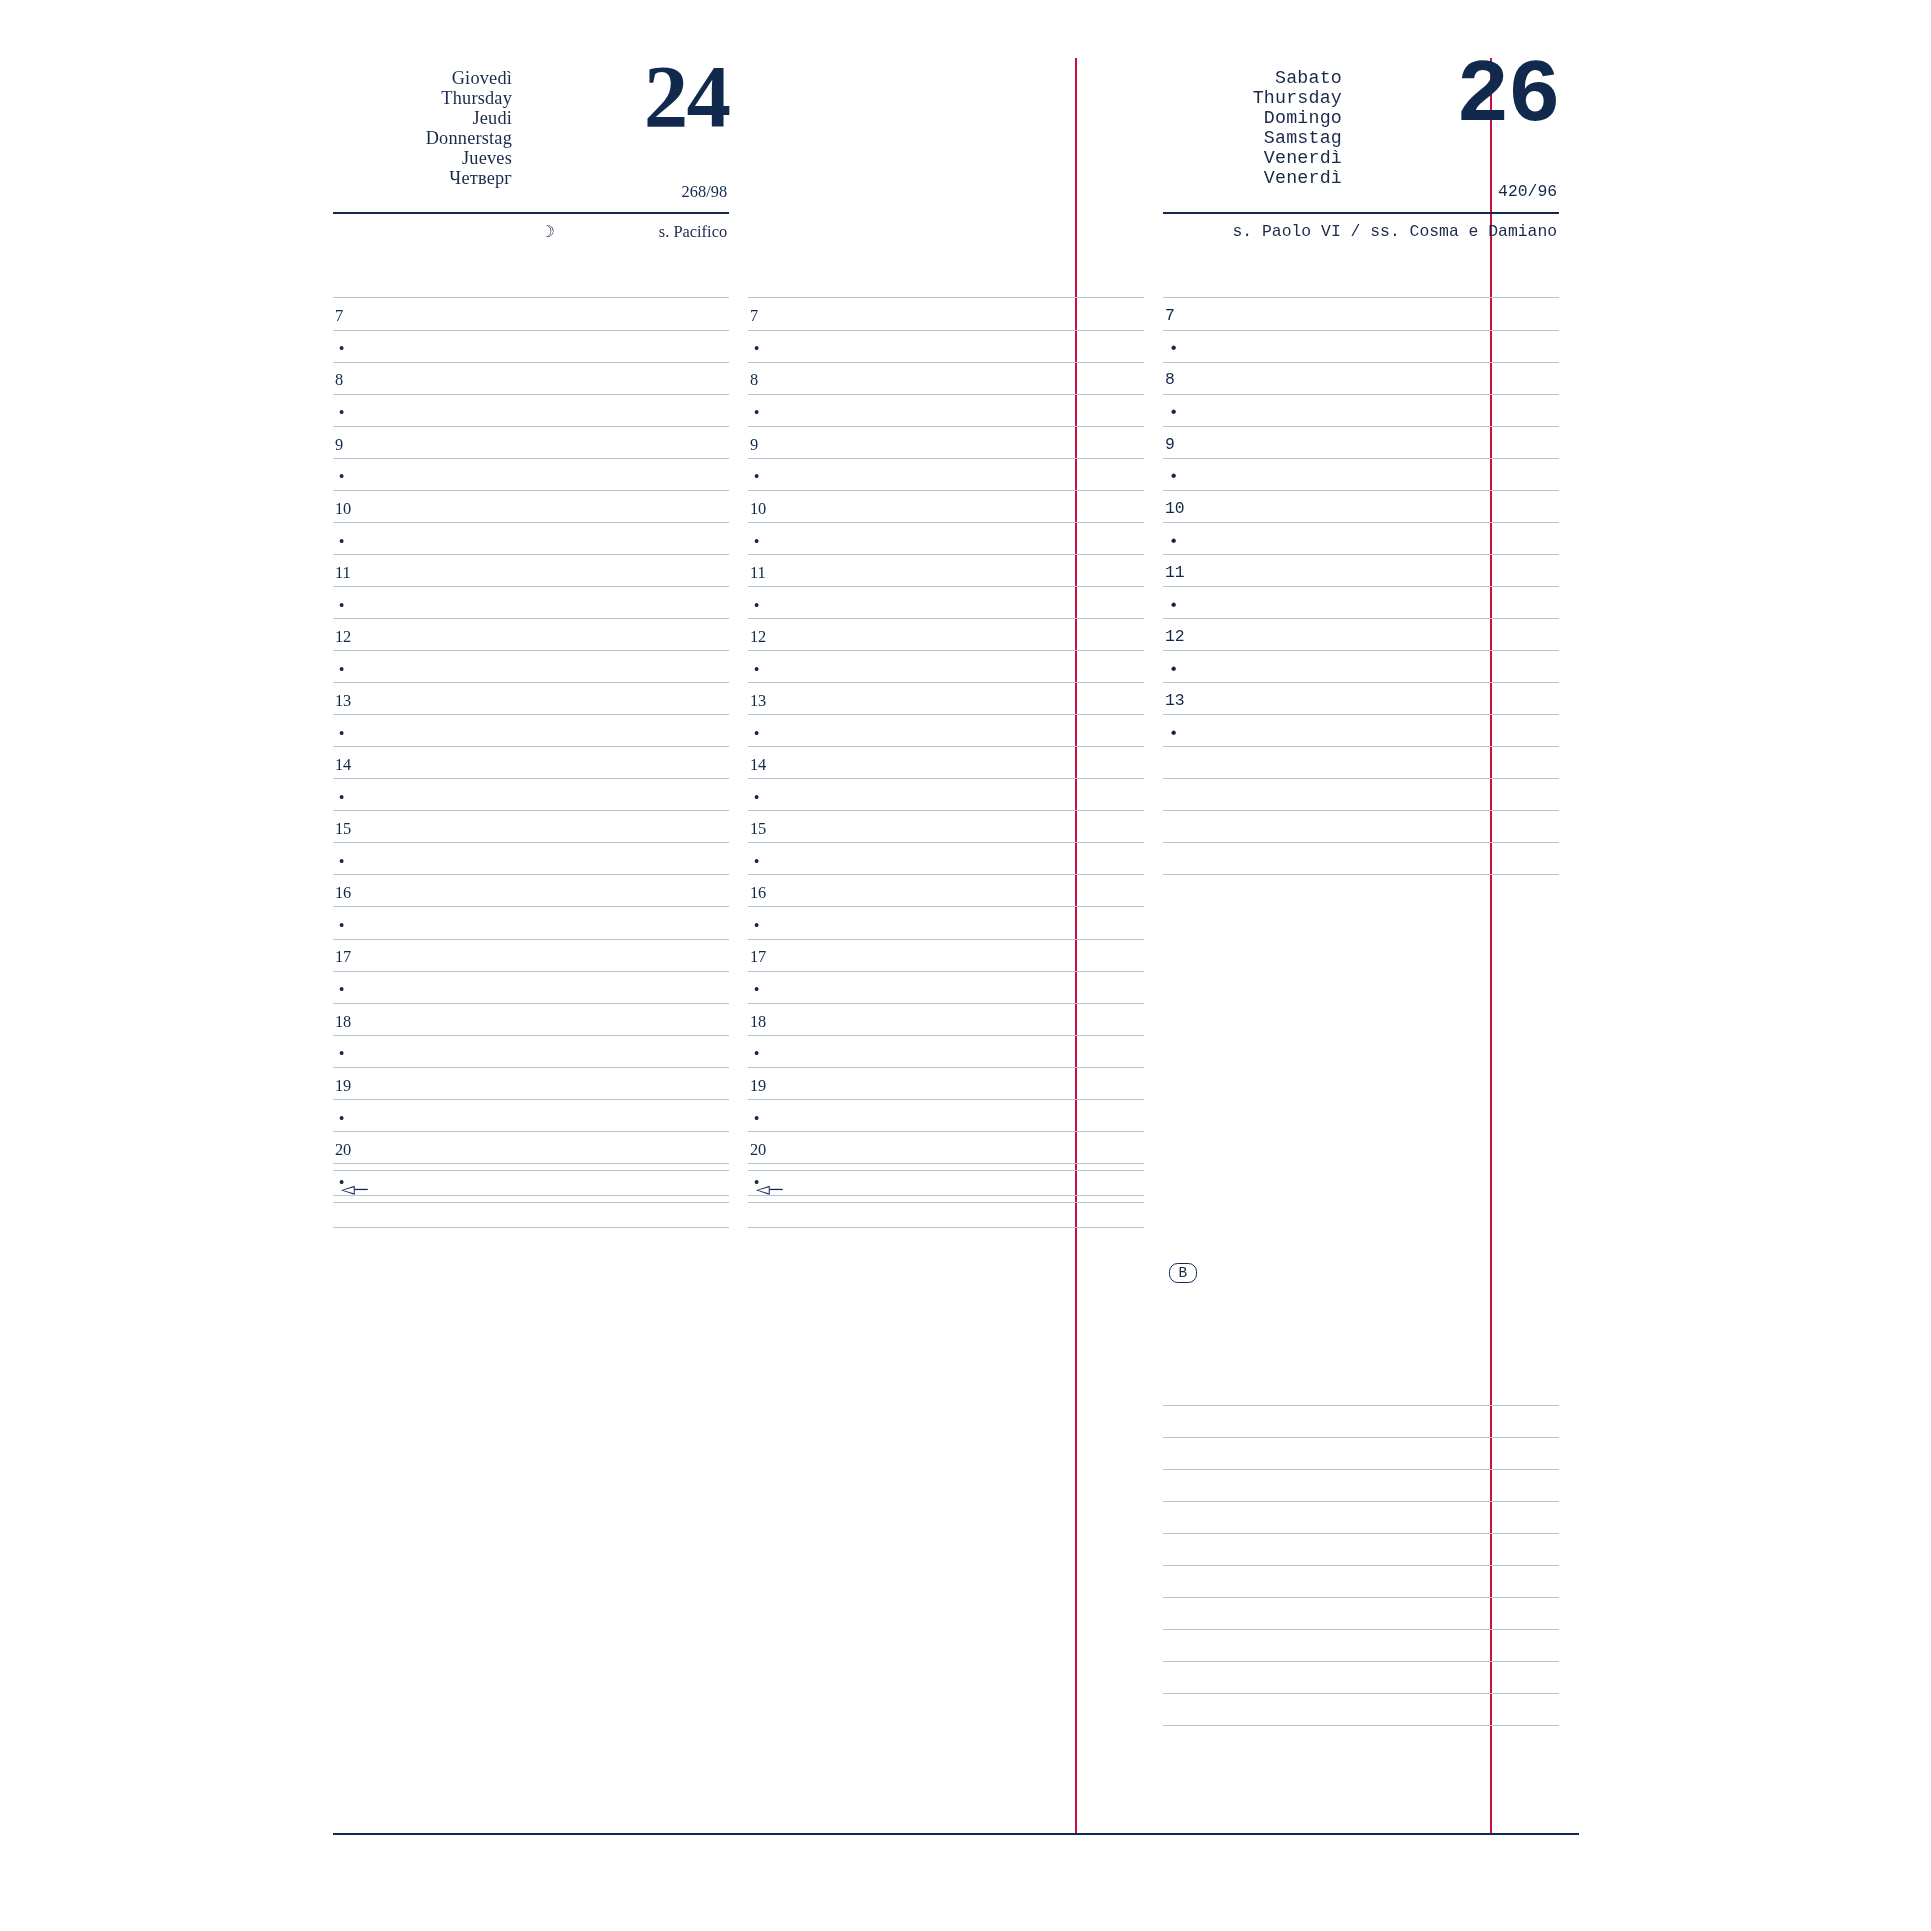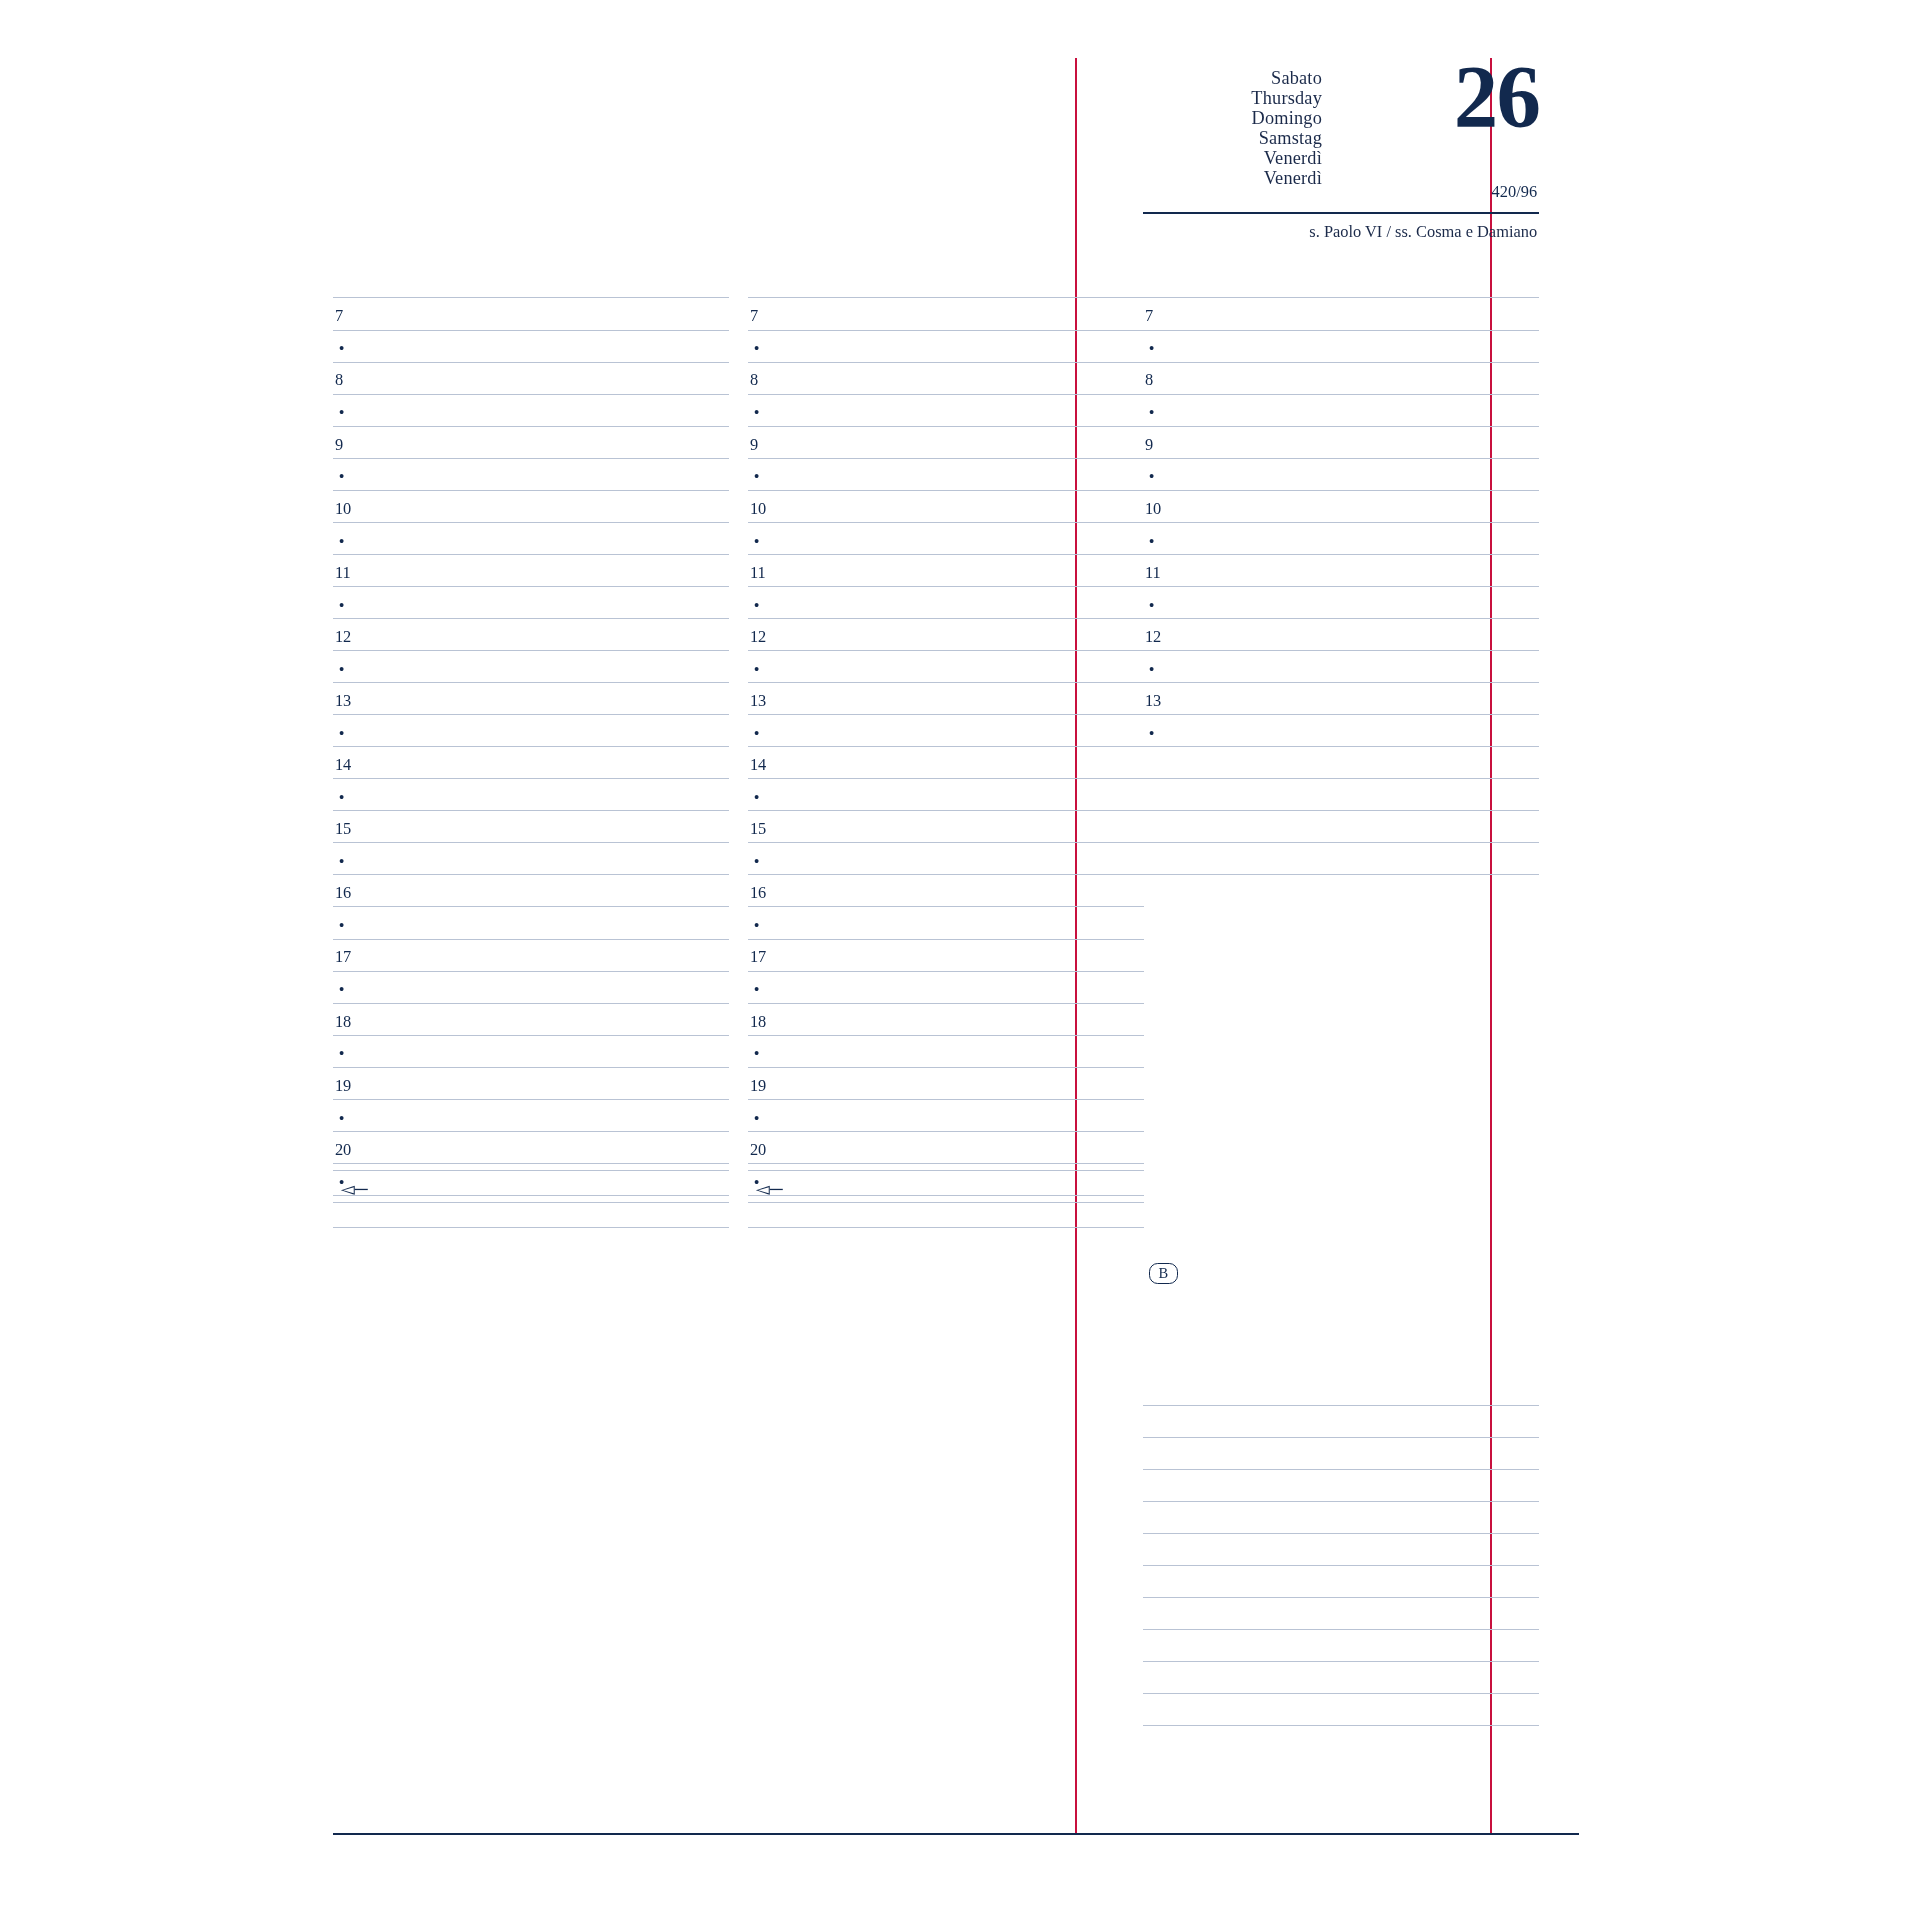--- a/index.html
+++ b/index.html
@@ -4,21 +4,21 @@
 <style>
   html,body{margin:0;padding:0;background:#ffffff;}
   body{width:1931px;height:1931px;font-family:"Liberation Serif",serif;color:#1b2a4a;}
   .page{position:relative;width:1931px;height:1931px;}
   .sheet{position:absolute;left:333px;top:58px;width:1246px;height:1777px;}
 
   
   .col{position:absolute;top:0;width:396px;height:1777px;}
   .col1{left:0;}
   .col2{left:415px;}
-  .col3{left:810px;}
+  .col3{left:830px;font-family:Liberation Mono, monospace;}
 
   
   .vsep{position:absolute;top:0;width:1.9px;height:1777px;background:#c8103e;}
   .vsep.a{left:742px;}
   .vsep.b{left:1157px;}
 
   
   .dayhead{position:relative;height:159px;}
   .names{position:absolute;right:217px;top:9.7px;text-align:right;line-height:20px;font-size:18.3px;letter-spacing:0.2px;}
   .names div{white-space:nowrap;}
@@ -47,20 +47,35 @@
 <body>
 
 <div class="page">
   <div class="sheet">
 
     <div class="vsep a"></div>
     <div class="vsep b"></div>
     <div class="bottomrule"></div>
 
     <div class="col col1">
+      <div class="dayhead">
+        <div class="names">
+          <div>Giovedì</div>
+          <div>Thursday</div>
+          <div>Jeudi</div>
+          <div>Donnerstag</div>
+          <div>Jueves</div>
+          <div>Четверг</div>
+        </div>
+        <div class="bignum daynum-blue">24</div>
+        <div class="doy">268/98</div>
+        <div class="rule-strong"></div>
+        <div class="moon" style="right:174px;">☽</div>
+        <div class="saint">s. Pacifico</div>
+      </div>
       <div class="lines" id="lines-1" style="top: 0px;">
           <div class="line" style="top: 239px;"></div>
           <div class="line" style="top: 272px;"></div>
           <div class="hourlabel" style="top: 248px;">7</div>
           <div class="line" style="top: 304px;"></div>
           <div class="dot" style="top: 286px;">•</div>
           <div class="line" style="top: 336px;"></div>
           <div class="hourlabel" style="top: 312px;">8</div>
           <div class="line" style="top: 368px;"></div>
           <div class="dot" style="top: 350px;">•</div>

